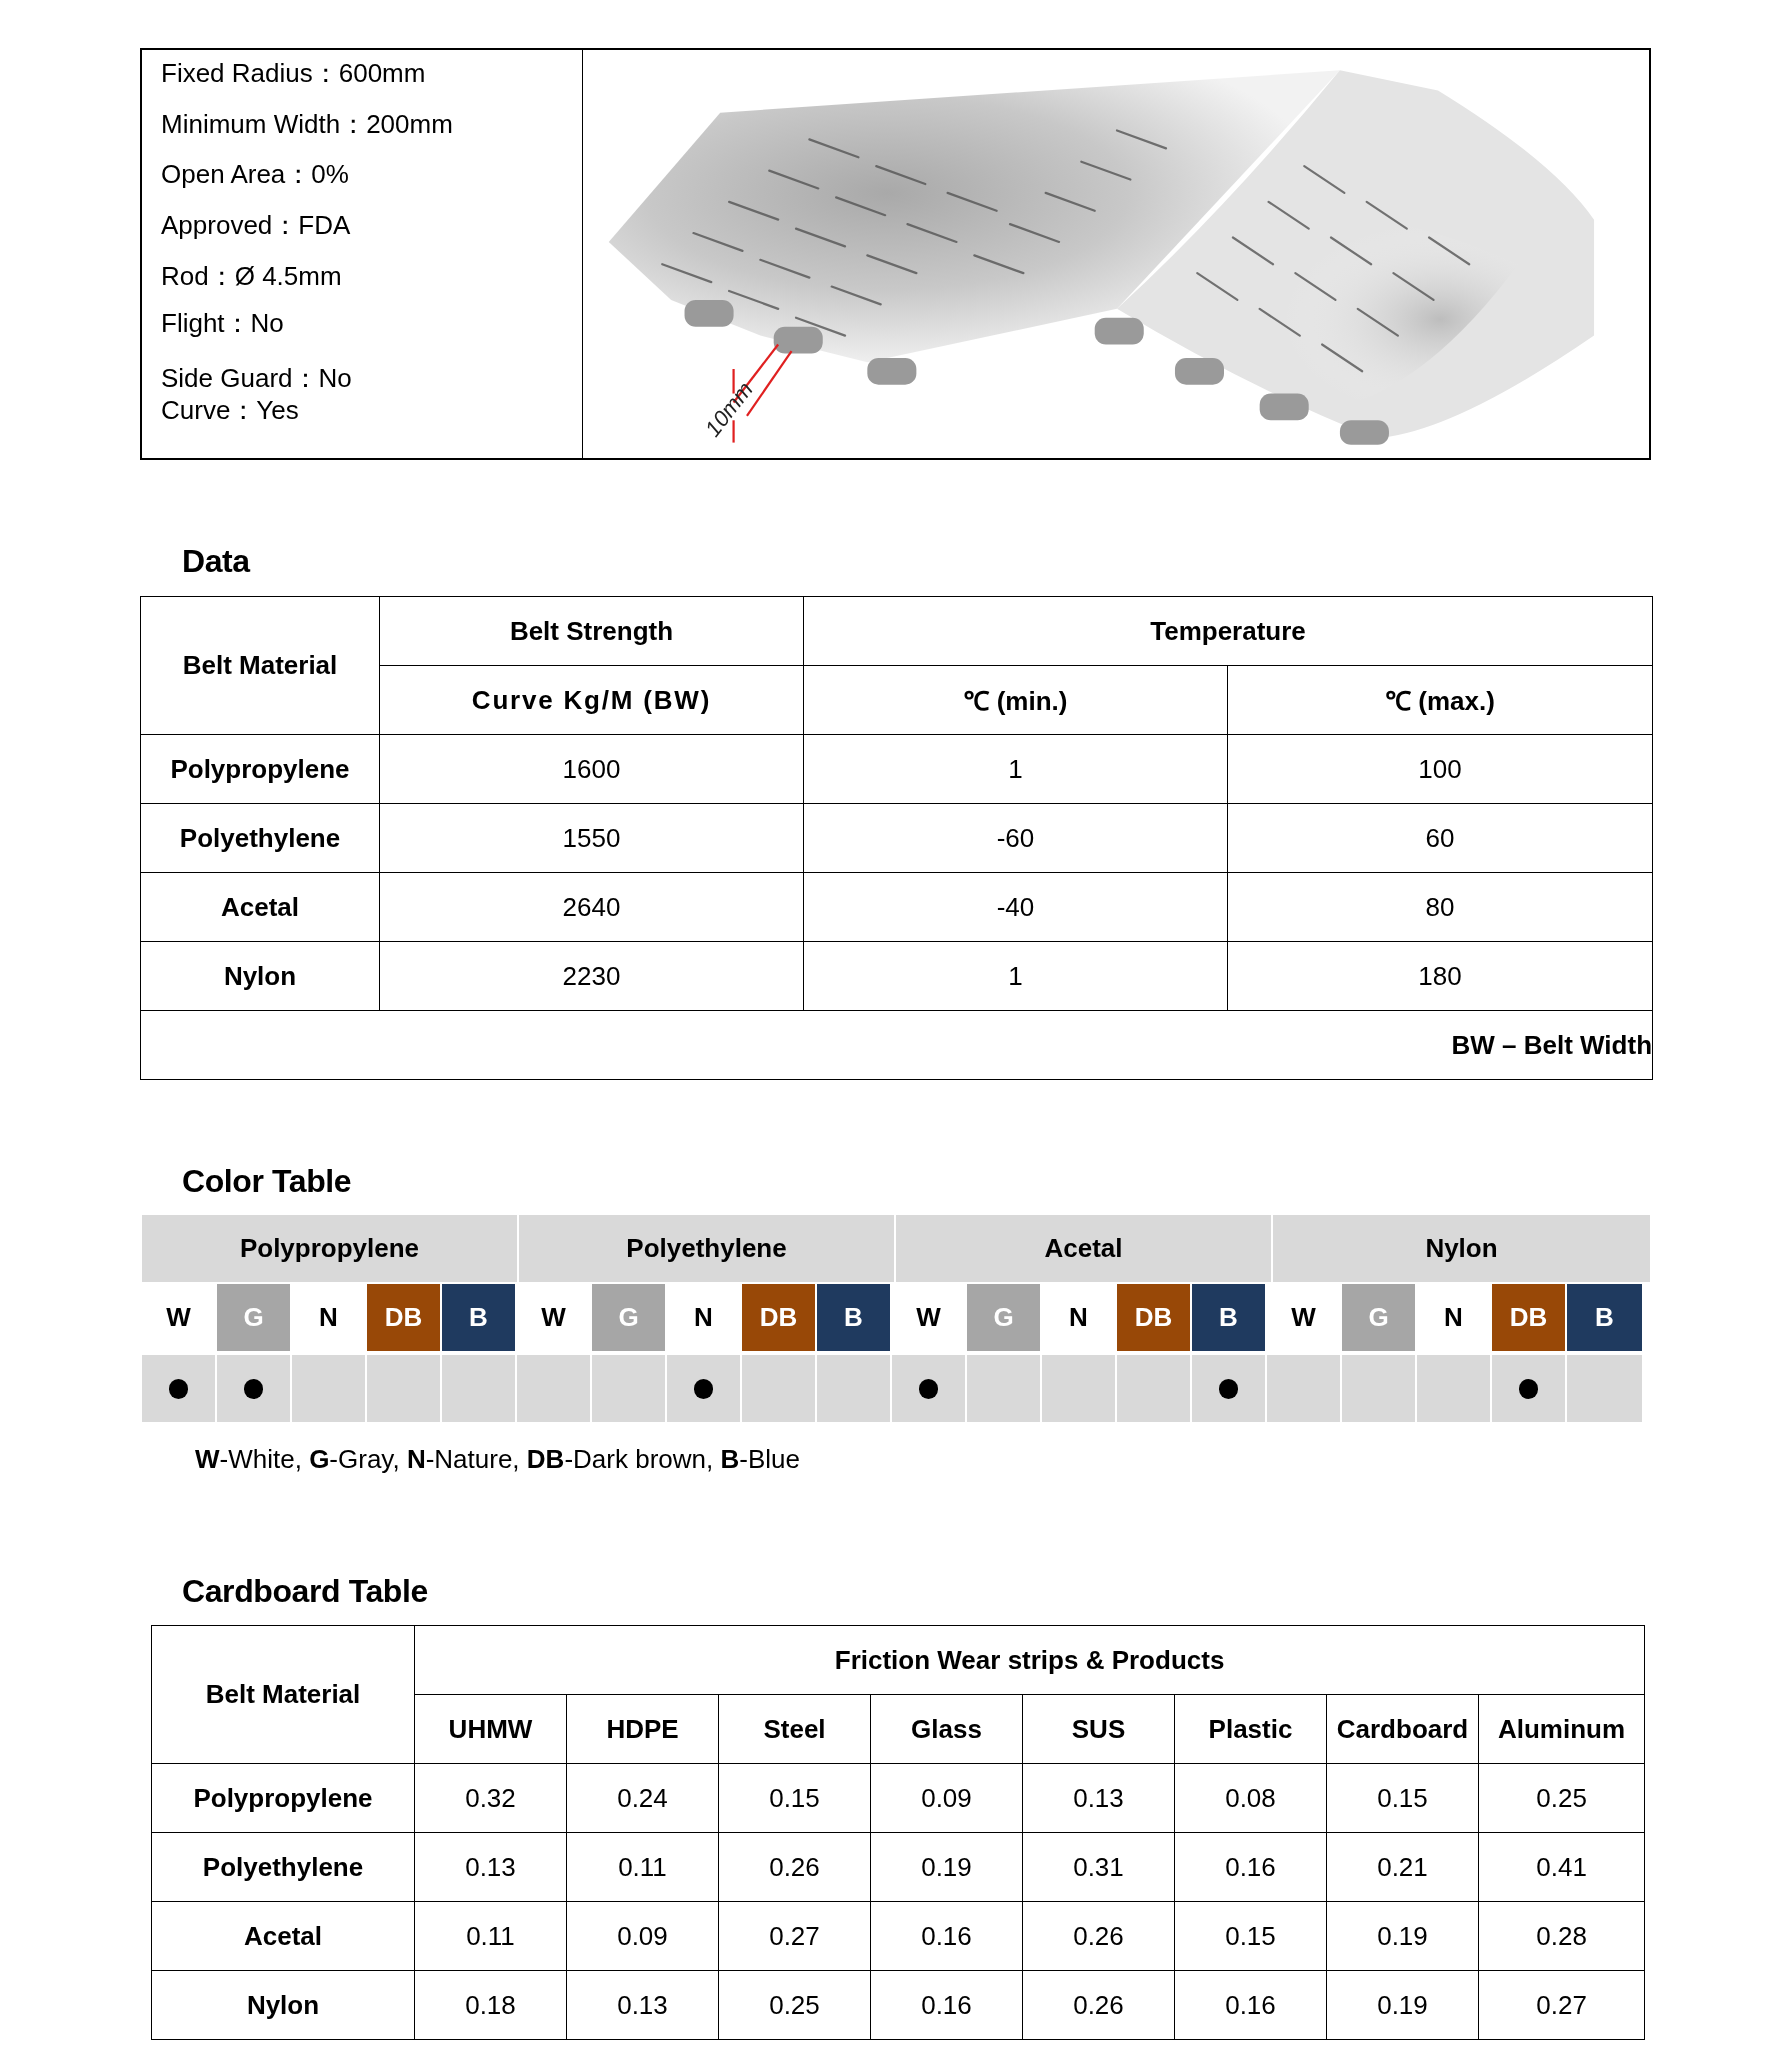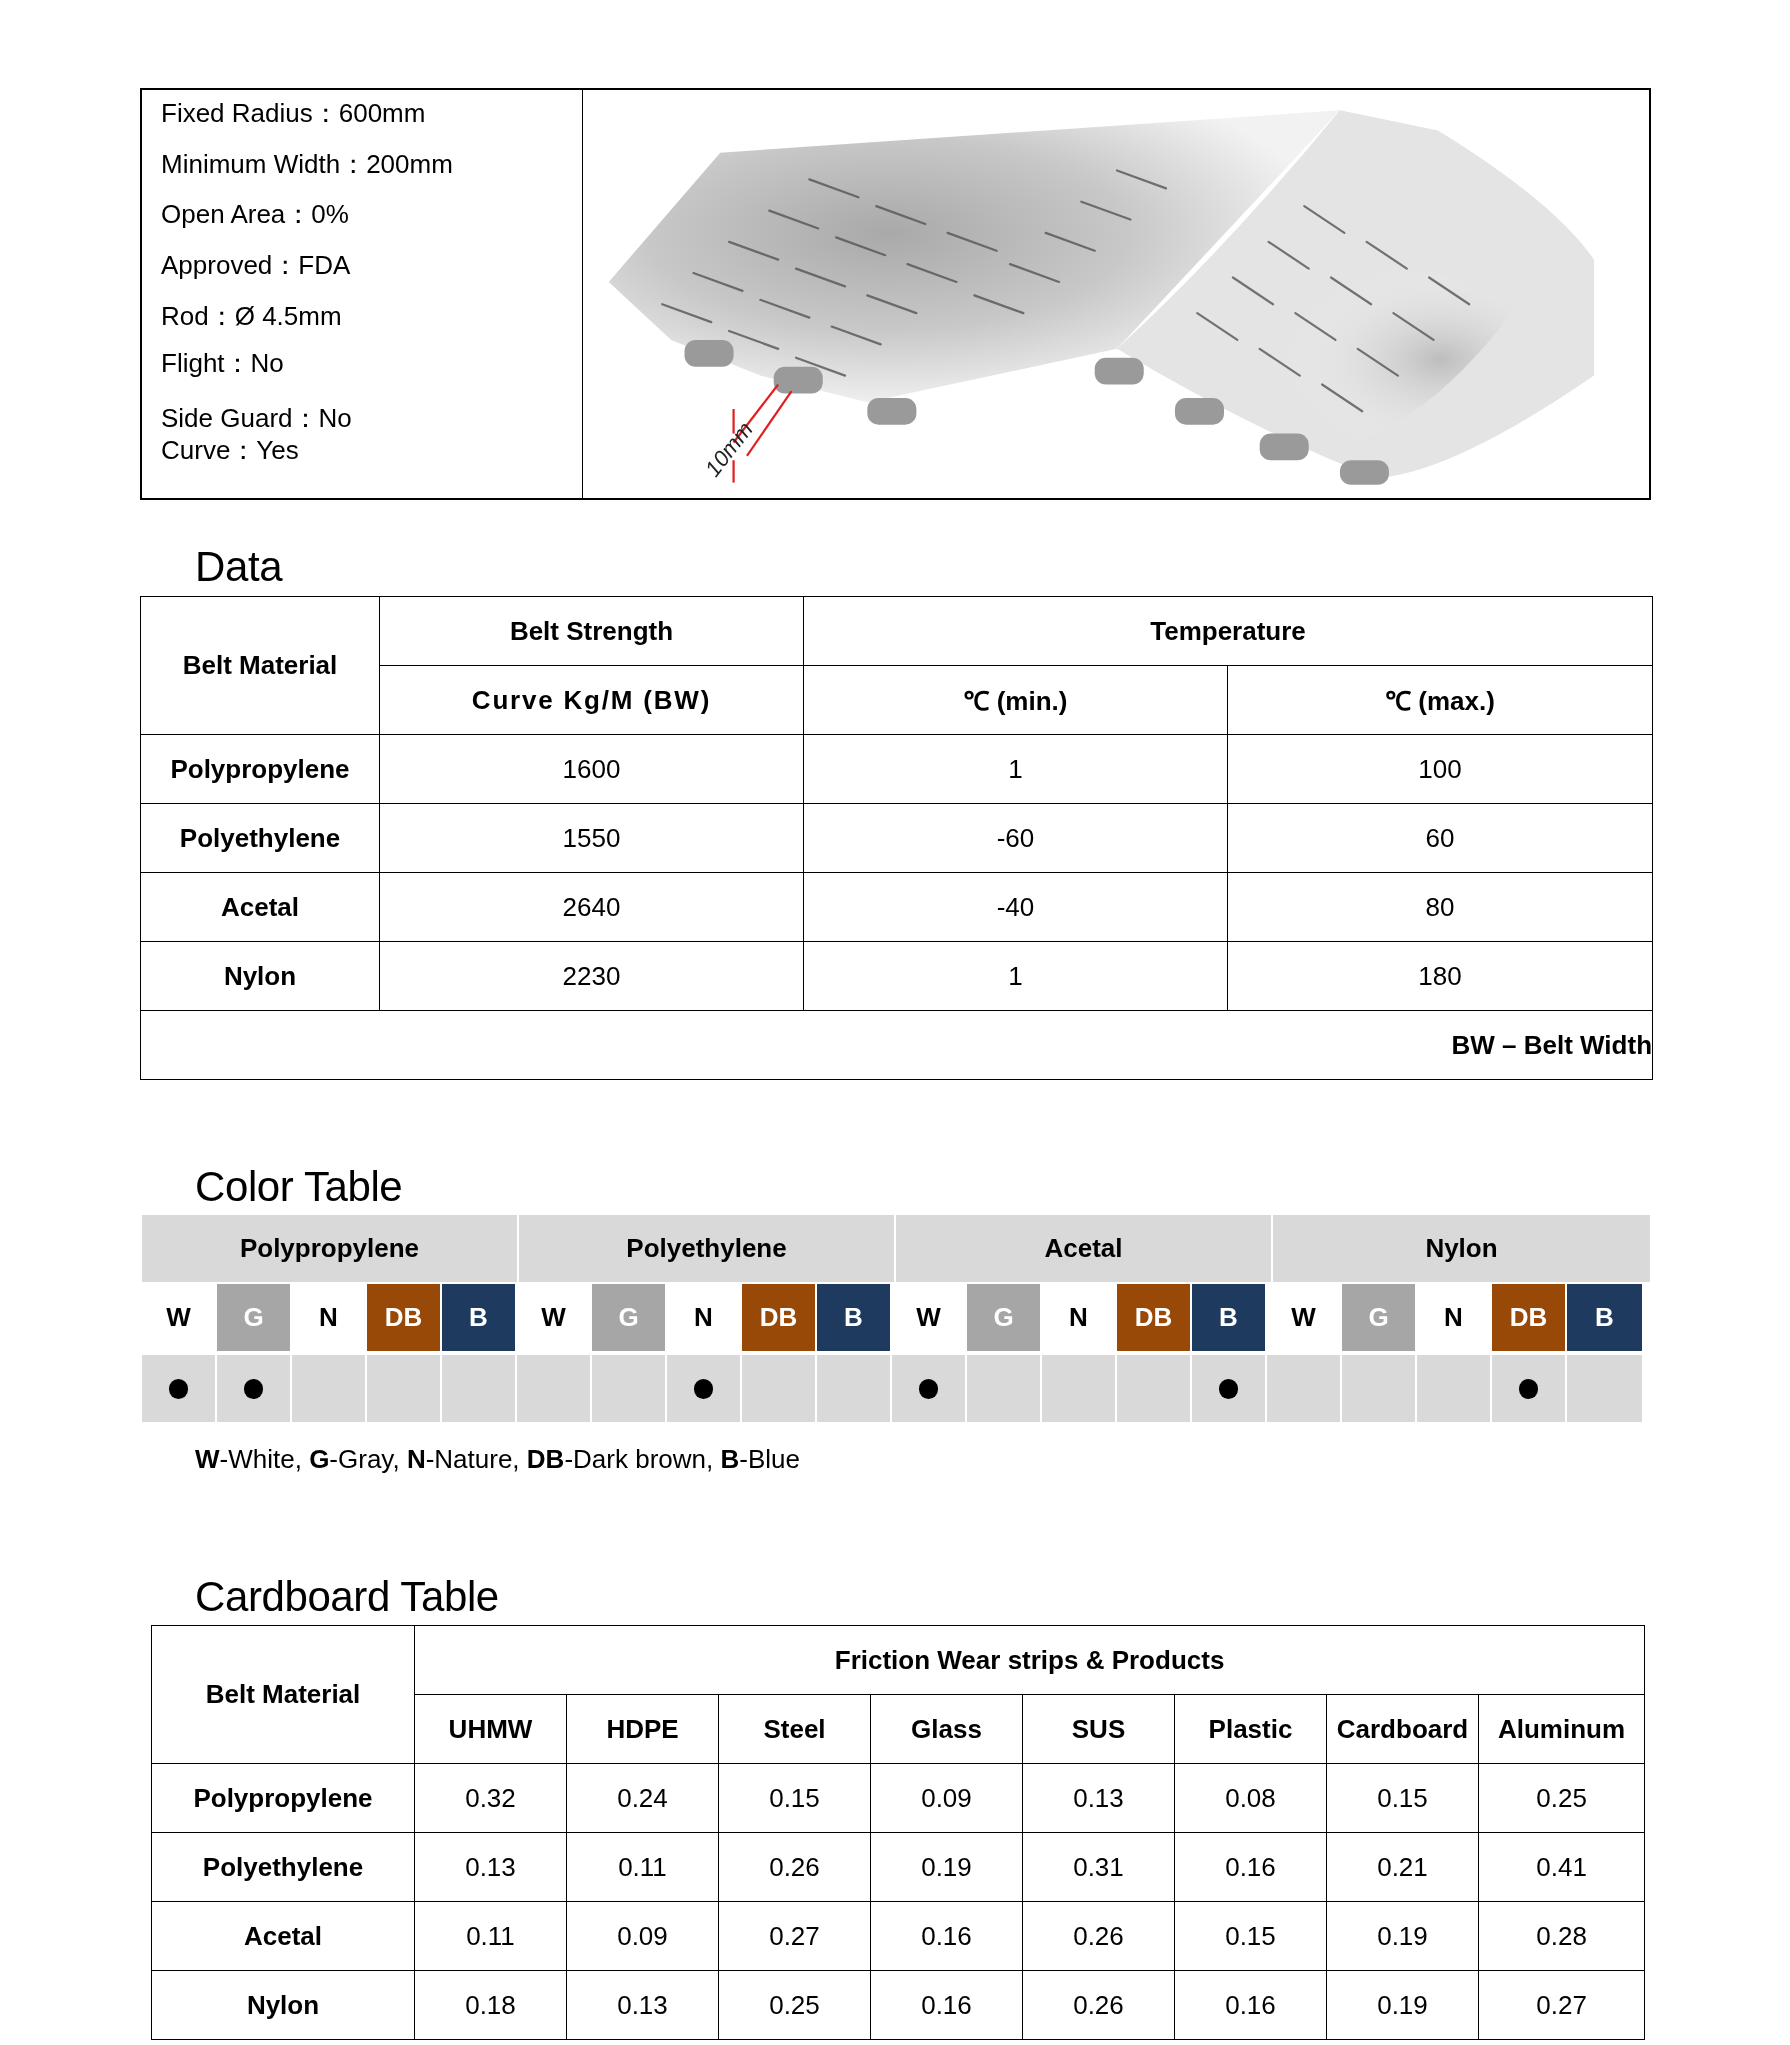--- a/index.html
+++ b/index.html
@@ -1,27 +1,27 @@
 <!DOCTYPE html>
 <html style="font-size:7.1px"><head>
 <meta charset="utf-8">
 <style>
   html, body { margin:0; padding:0; background:#ffffff; }
   body { width:1790px; height:2046px; position:relative; overflow:hidden;
          font-family:"Liberation Sans", sans-serif; color:#000; }
-  .abs { position:absolute; box-sizing:border-box;margin-top:40px; }
+  .abs { position:absolute; box-sizing:border-box; }
 
   
   #spec-panel { left:140px; top:48px; width:1511px; height:412px; border:2.2px solid #000; }
   #spec-list { position:absolute; left:0; top:0; width:440px; height:100%; border-right:1.8px solid #000; }
   .spec-item { position:absolute; left:19px; font-size:26px; line-height:1; white-space:nowrap; }
   #belt-figure { position:absolute; left:440px; top:0; right:0; bottom:0; overflow:hidden; }
 
   
-  .section-title { position:absolute; left:195px; font-size:42px; font-weight:normal;
+  .section-title { position:absolute; left:182px; font-size:32px; font-weight:bold;
                    font-family:"Liberation Sans", sans-serif; letter-spacing:-0.4px; }
 
   
   table.grid { position:absolute; border-collapse:collapse; table-layout:fixed; }
   table.grid td, table.grid th { border:1.8px solid #000; text-align:center; vertical-align:middle;
       font-size:26px; padding:0; }
   table.grid th { font-weight:bold; }
   table.grid td.mat { font-weight:bold; }
 
   

